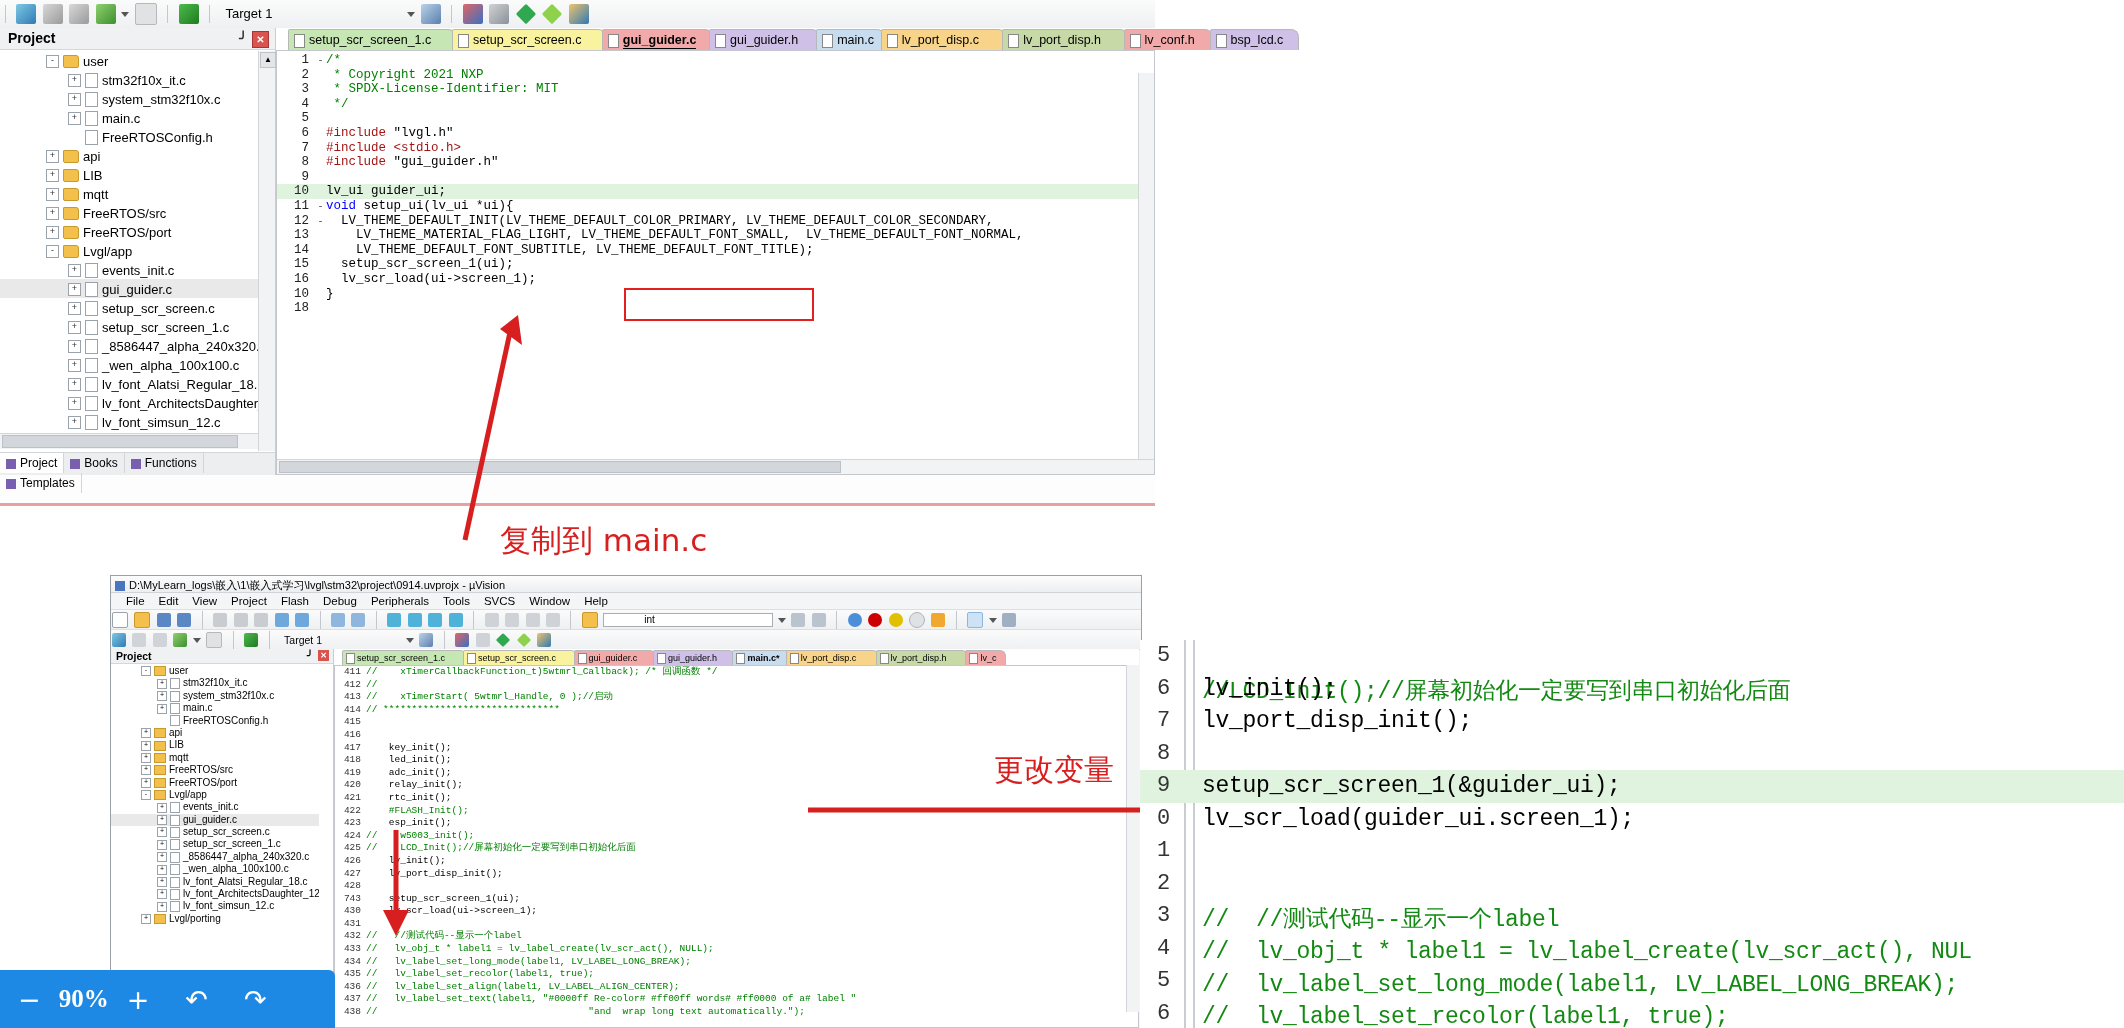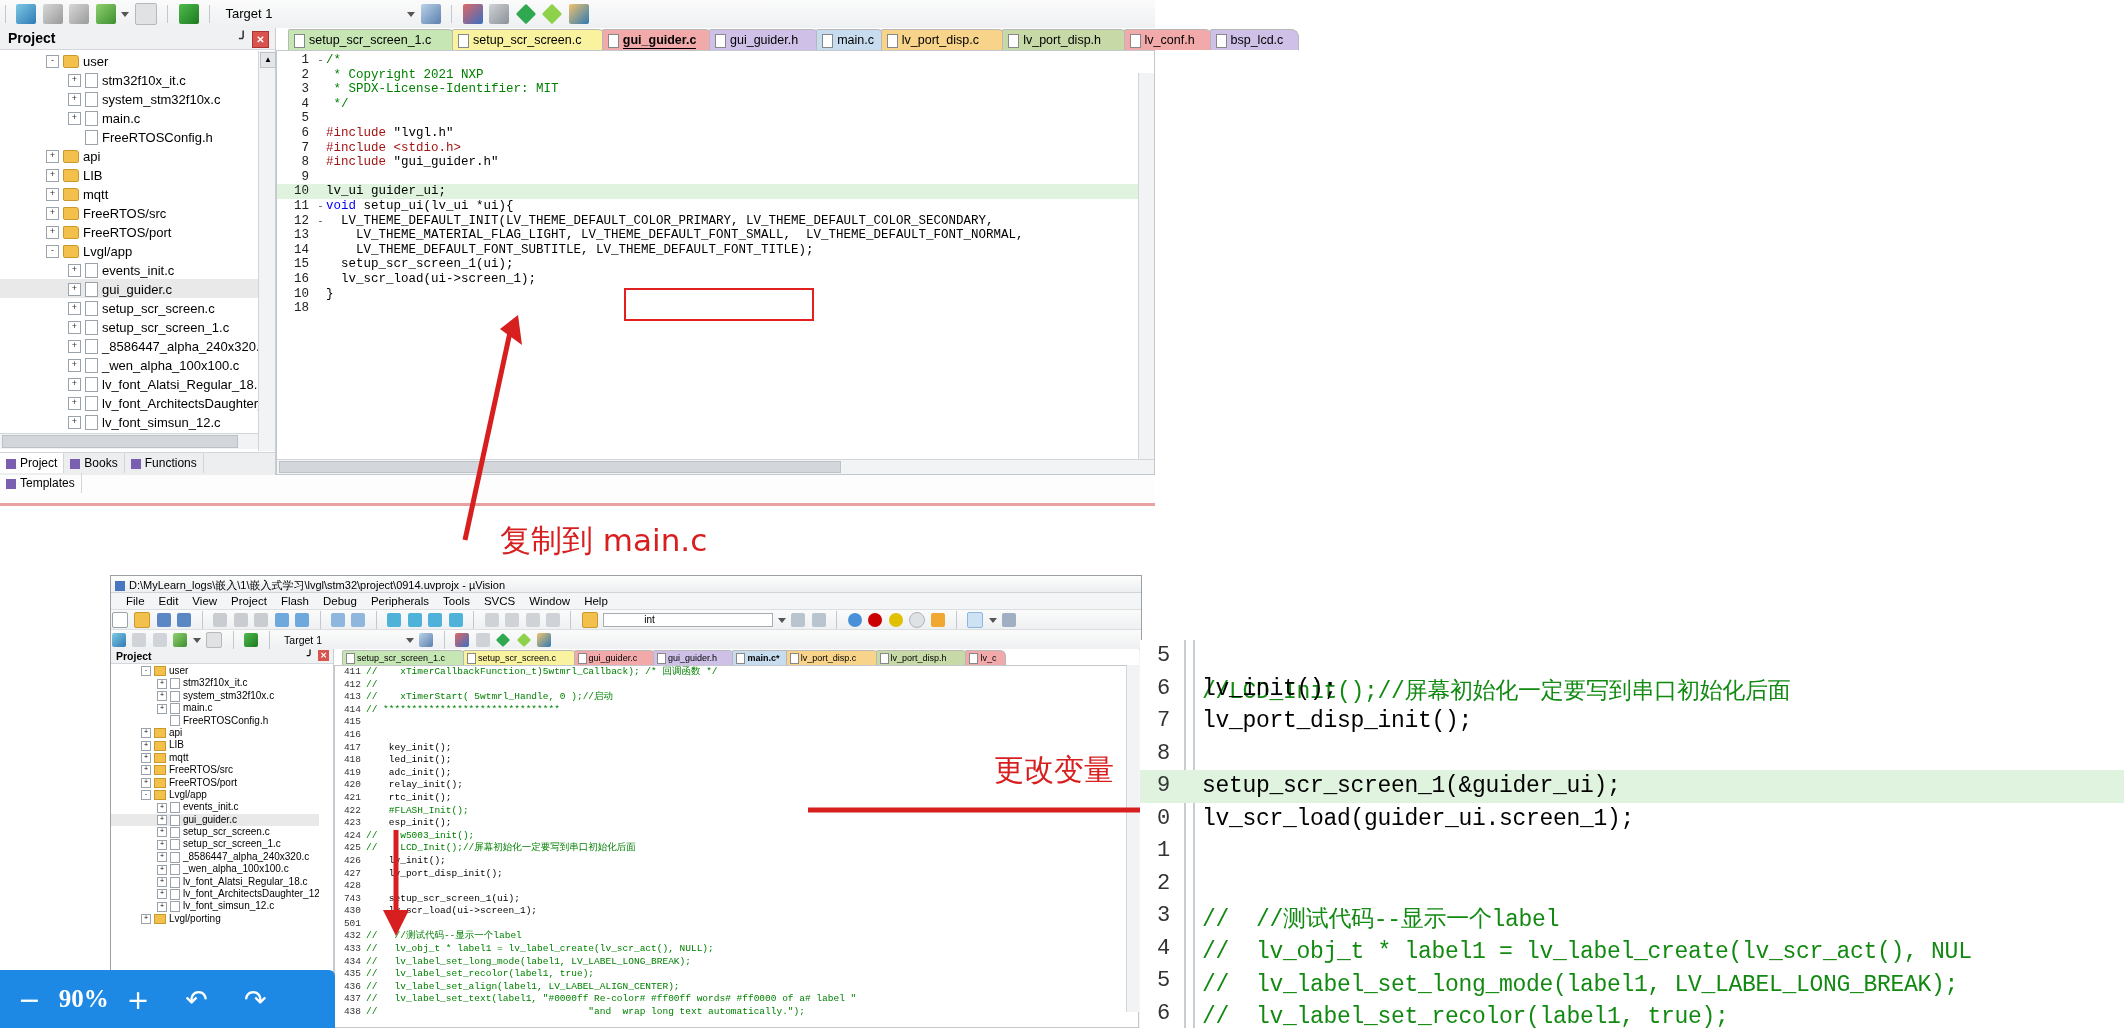--- a/index.html
+++ b/index.html
@@ -381,21 +381,21 @@
           <div class="bcl"><span class="ln">421</span><span class="">    rtc_init();</span></div>
           <div class="bcl"><span class="ln">422</span><span class="cmt">    #FLASH_Init();</span></div>
           <div class="bcl"><span class="ln">423</span><span class="">    esp_init();</span></div>
           <div class="bcl"><span class="ln">424</span><span class="cmt">//    w5003_init();</span></div>
           <div class="bcl"><span class="ln">425</span><span class="cmt">//    LCD_Init();//屏幕初始化一定要写到串口初始化后面</span></div>
           <div class="bcl"><span class="ln">426</span><span class="">    lv_init();</span></div>
           <div class="bcl"><span class="ln">427</span><span class="">    lv_port_disp_init();</span></div>
           <div class="bcl"><span class="ln">428</span><span class=""></span></div>
           <div class="bcl"><span class="ln">743</span><span class="">    setup_scr_screen_1(ui);</span></div>
           <div class="bcl"><span class="ln">430</span><span class="">    lv_scr_load(ui-&gt;screen_1);</span></div>
-          <div class="bcl"><span class="ln">501</span><span class=""></span></div>
+          <div class="bcl"><span class="ln">431</span><span class=""></span></div>
           <div class="bcl"><span class="ln">432</span><span class="cmt">//   //测试代码--显示一个label</span></div>
           <div class="bcl"><span class="ln">433</span><span class="cmt">//   lv_obj_t * label1 = lv_label_create(lv_scr_act(), NULL);</span></div>
           <div class="bcl"><span class="ln">434</span><span class="cmt">//   lv_label_set_long_mode(label1, LV_LABEL_LONG_BREAK);</span></div>
           <div class="bcl"><span class="ln">435</span><span class="cmt">//   lv_label_set_recolor(label1, true);</span></div>
           <div class="bcl"><span class="ln">436</span><span class="cmt">//   lv_label_set_align(label1, LV_LABEL_ALIGN_CENTER);</span></div>
           <div class="bcl"><span class="ln">437</span><span class="cmt">//   lv_label_set_text(label1, "#0000ff Re-color# #ff00ff words# #ff0000 of a# label "</span></div>
           <div class="bcl"><span class="ln">438</span><span class="cmt">//                                     "and  wrap long text automatically.");</span></div>
         </div>
       <div id="bw-vs"></div>
     </div>

